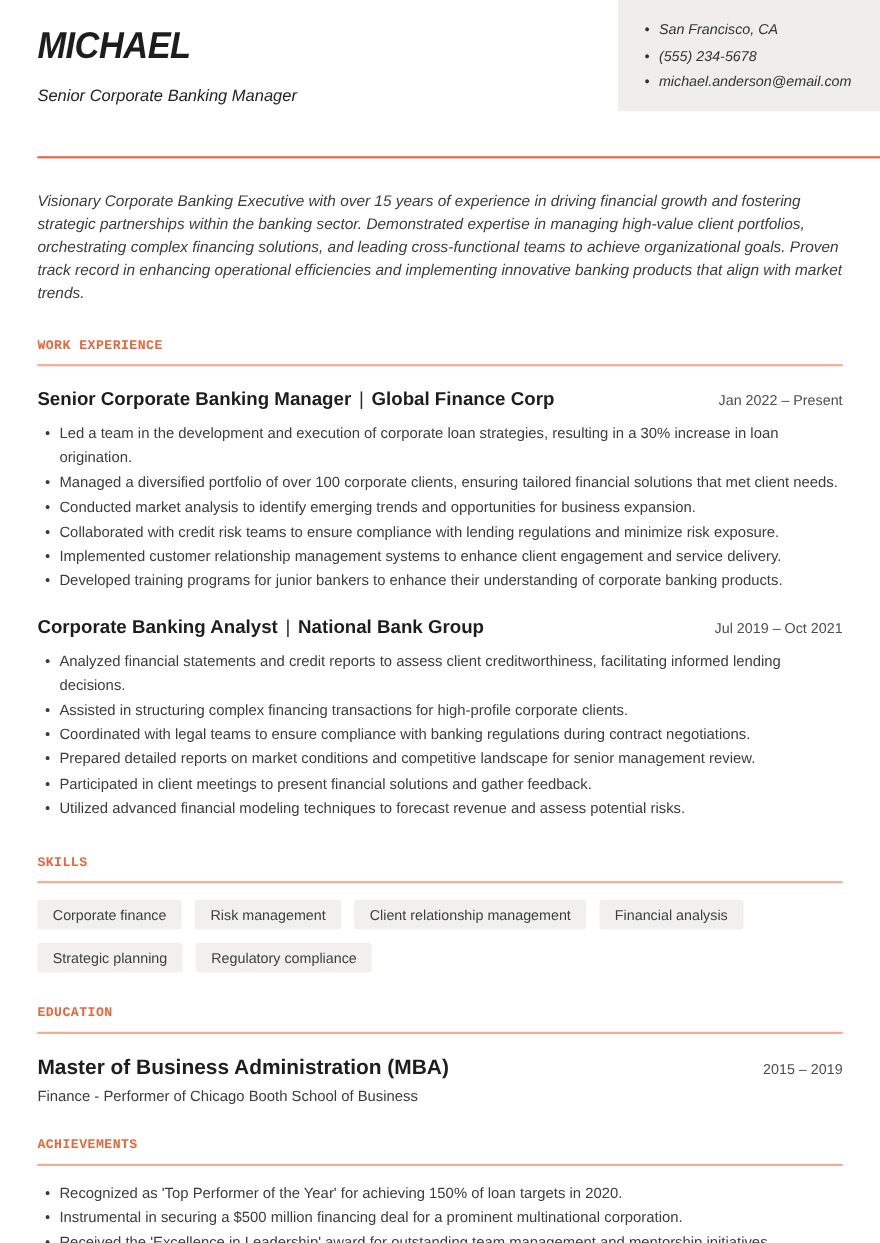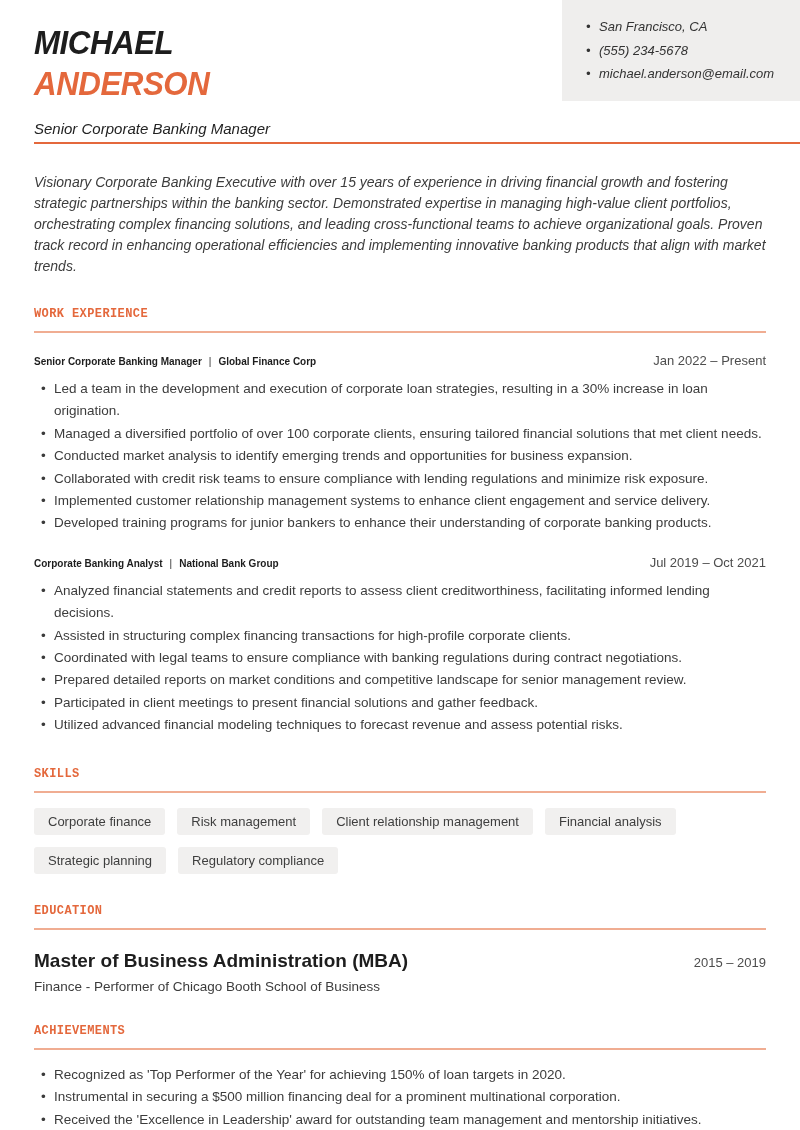--- a/index.html
+++ b/index.html
@@ -45,21 +45,21 @@
   
   .section-heading{
     margin-top:30px;font-size:12px;font-weight:700;letter-spacing:.4px;
     color:var(--accent);
     font-family:Liberation Mono, monospace;
   }
   .section-rule{height:2px;background:var(--accent-light);margin-top:10px;}
 
   
   .job-row{display:flex;justify-content:space-between;align-items:baseline;margin-top:20px;}
-  .job-name{font-size:10px;font-weight:700;color:var(--ink);}
+  .job-name{font-size:17px;font-weight:700;color:var(--ink);}
   .job-sep{font-weight:400;margin:0 7px;color:#2a2a2a;}
   .job-dates,.edu-dates{font-size:13px;color:var(--muted);white-space:nowrap;}
   ul.bullets{list-style:none;margin-top:10px;}
   ul.bullets li{
     position:relative;padding-left:20px;font-size:13.5px;line-height:22.4px;color:var(--body);
   }
   ul.bullets li::before{content:"•";position:absolute;left:7px;color:#3a3a3a;}
 
   
   .tag-wrap{display:flex;flex-wrap:wrap;gap:12px;margin-top:15px;}
@@ -74,21 +74,20 @@
   .edu-school{margin-top:7px;font-size:13.5px;color:var(--body);}
 </style>
 </head>
 <body>
 
 <div class="page">
 
   <div class="header">
     <div class="name-block">
       <div><span class="name-line">MICHAEL</span></div>
-      <div><span class="name-line last">ANDERSON</span></div>
     </div>
     <div class="job-title">Senior Corporate Banking Manager</div>
 
     <div class="contact-card">
       <ul>
         <li>San Francisco, CA</li>
         <li>(555) 234-5678</li>
         <li>michael.anderson@email.com</li>
       </ul>
     </div>

